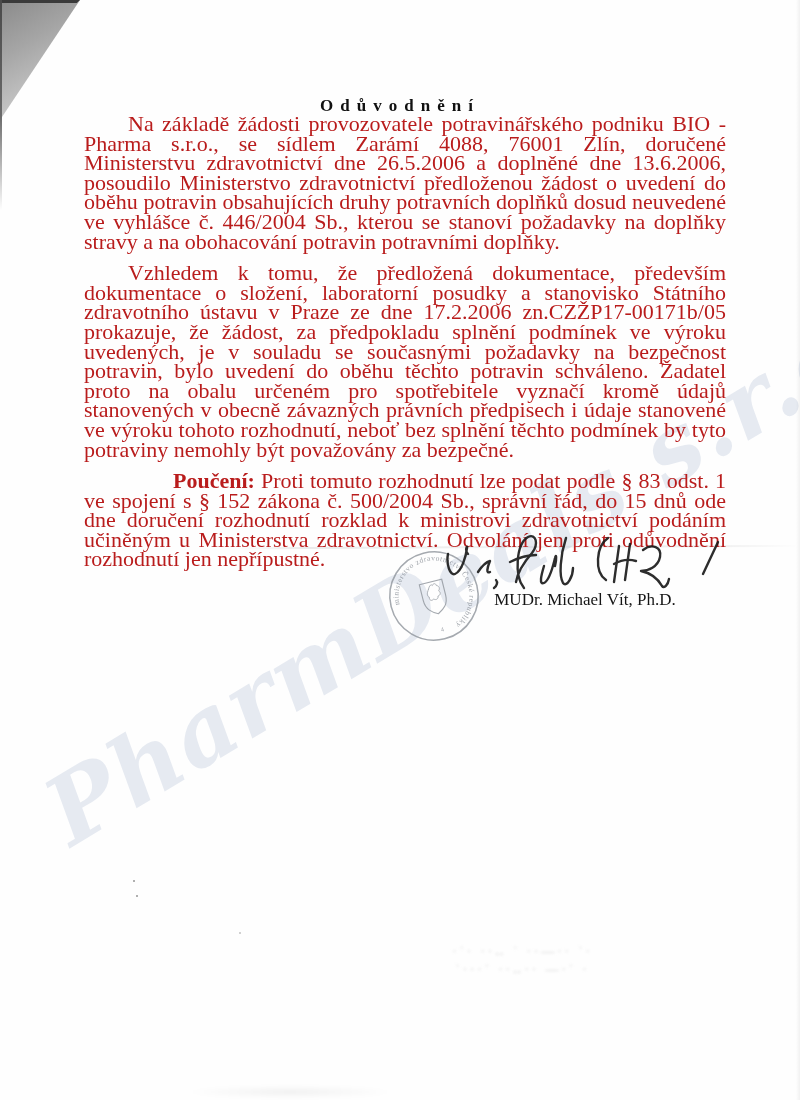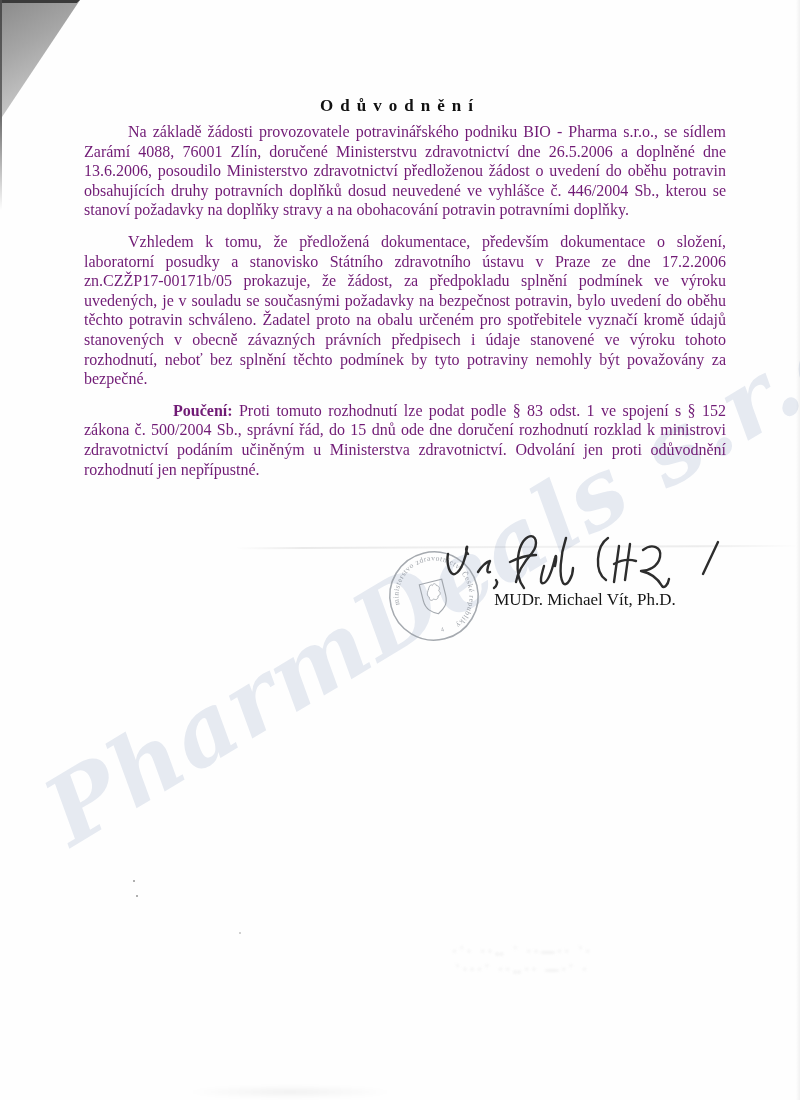--- a/index.html
+++ b/index.html
@@ -46,22 +46,22 @@
     font-size:94px;letter-spacing:2px;white-space:nowrap;
     color:rgba(47,78,145,0.115);
     user-select:none;pointer-events:none;
   }
   
   .doc-title{
     position:absolute;top:96px;left:0;width:800px;text-align:center;
     font-weight:bold;font-size:17px;letter-spacing:7px;color:#111;
   }
   .body-text{
-    position:absolute;left:84px;top:122px;width:642px;
-    font-size:16px;line-height:19.6px;text-align:justify;color:#701a75;
+    position:absolute;left:84px;top:114px;width:642px;
+    font-size:22px;line-height:19.6px;text-align:justify;color:#b91c1c;
   }
   .body-text p{margin:0 0 12px 0;text-indent:44px;}
   .bold-label{font-weight:bold;margin-left:45px;}
   
   .stamp{
     position:absolute;left:386px;top:548px;width:96px;height:96px;
     transform:rotate(-14deg);opacity:.8;
   }
   .signature-svg{position:absolute;left:438px;top:528px;width:302px;height:80px;}
   .sig-names{

